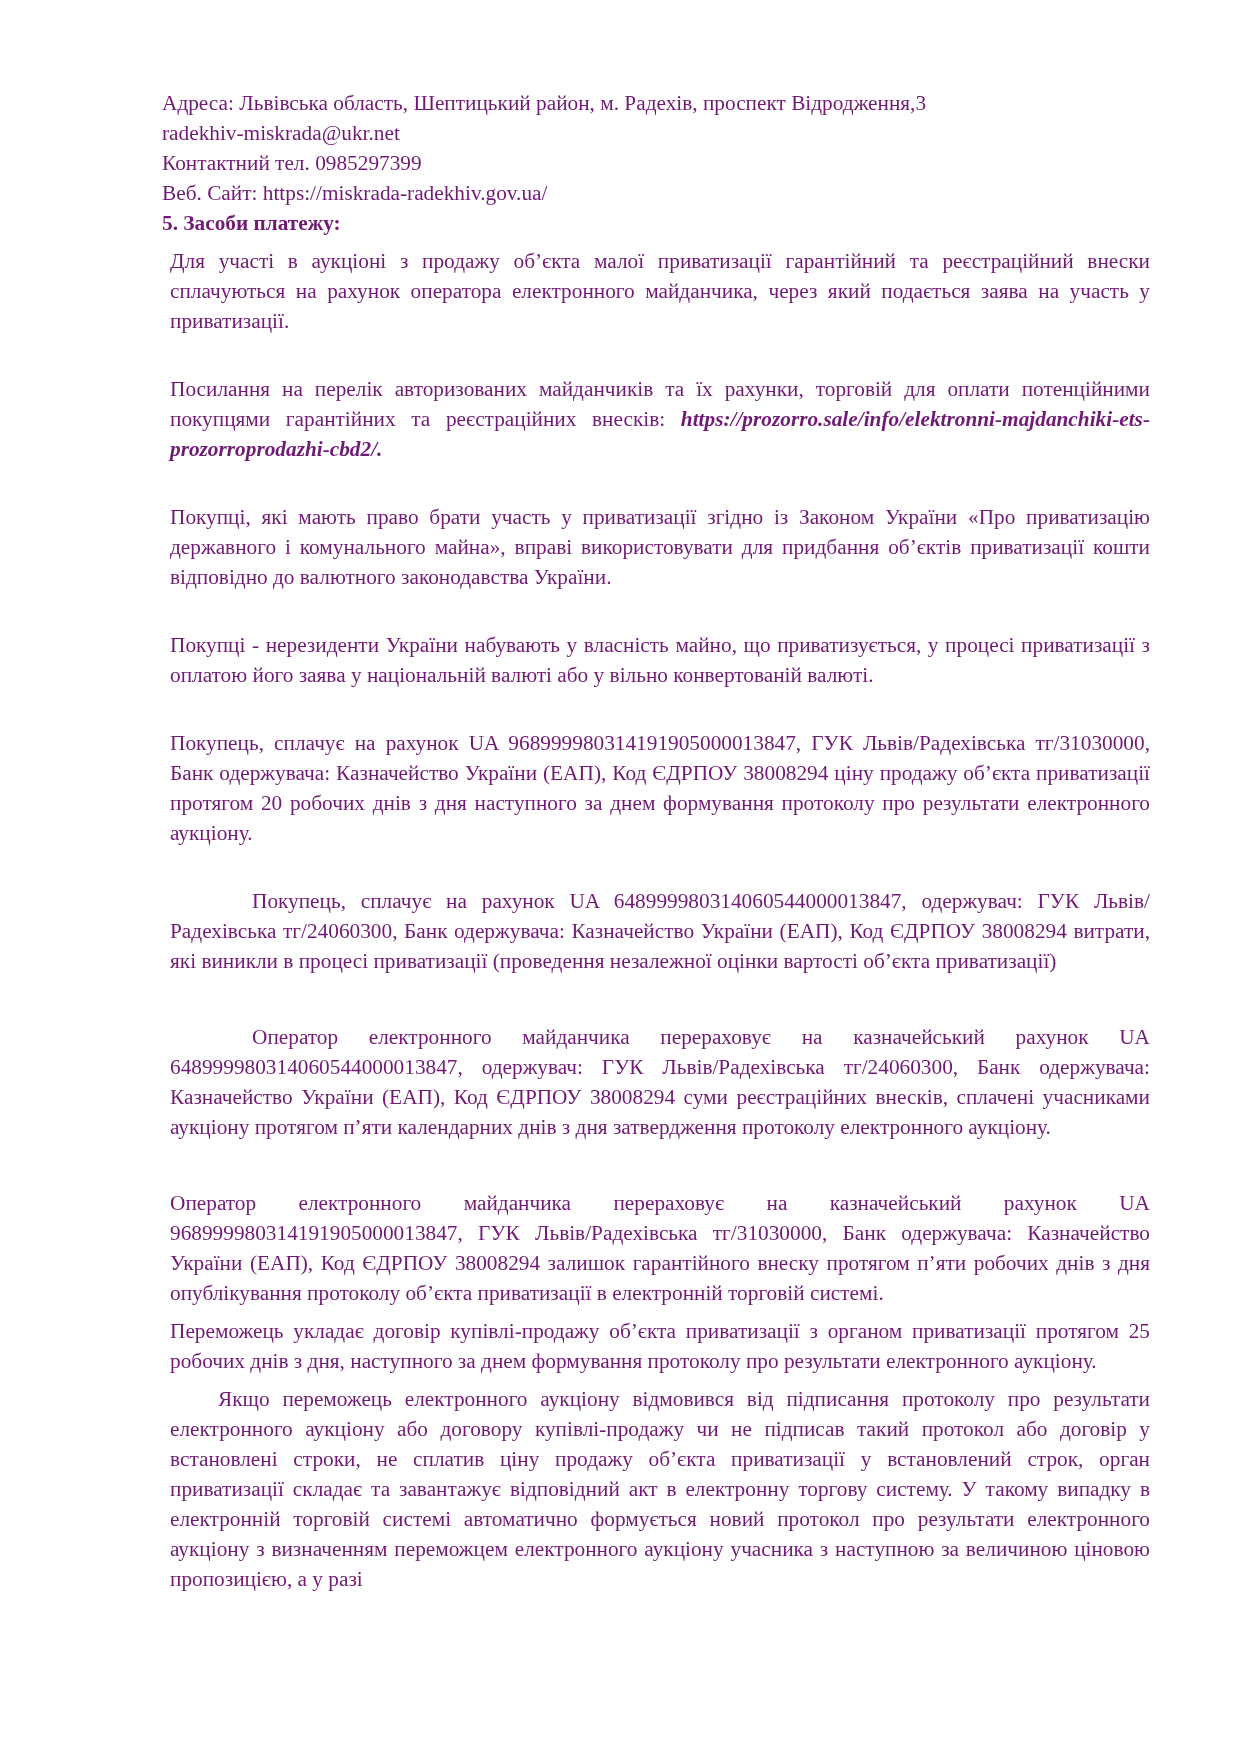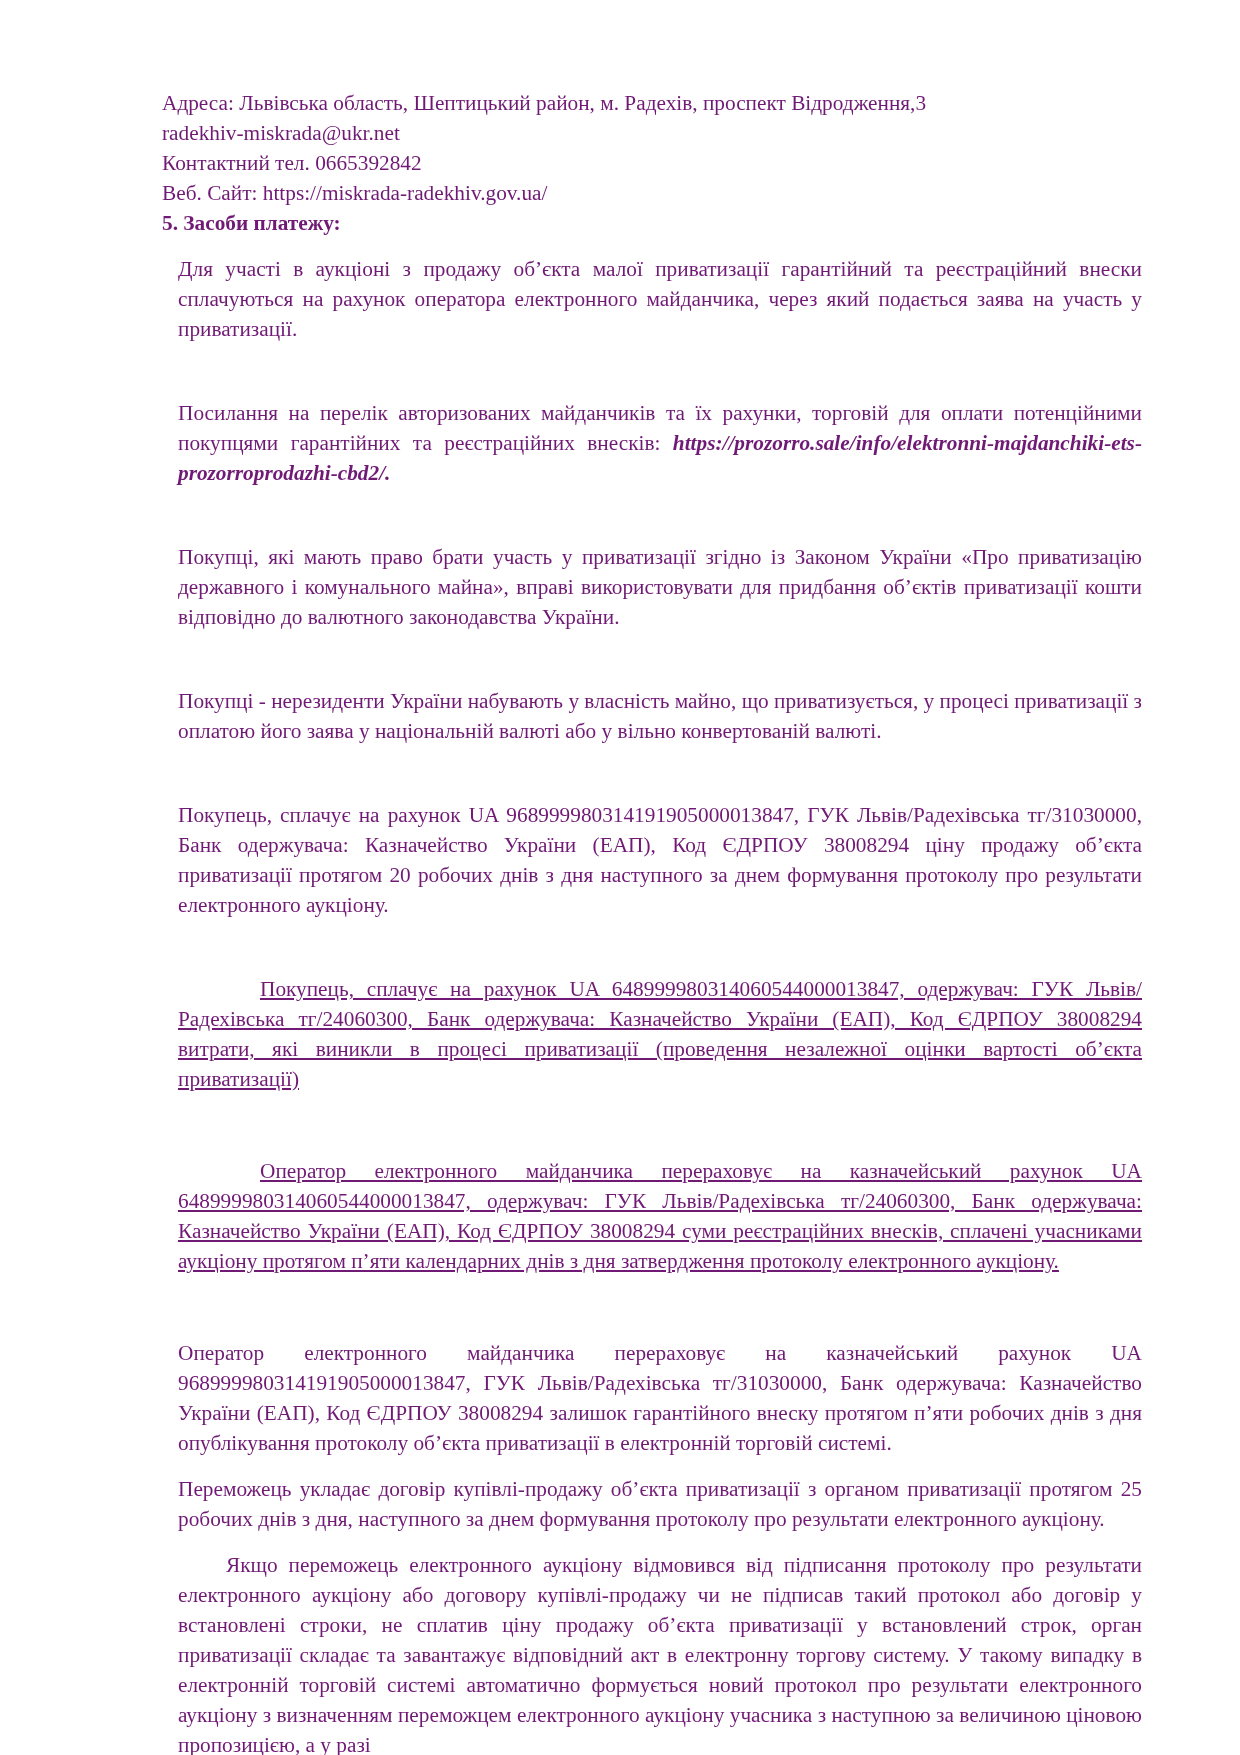--- a/index.html
+++ b/index.html
@@ -3,35 +3,35 @@
 <meta charset="utf-8">
 <style>
   html, body { margin: 0; padding: 0; background: #ffffff; }
   body { width: 1240px; height: 1755px; position: relative; overflow: hidden; }
   .page {
     position: absolute; left: 162px; top: 88px; width: 996px;
     font-family: "Liberation Serif", "DejaVu Serif", serif;
     font-size: 21.3px; line-height: 30px; color: #701a75;
   }
   .line { display: block; white-space: nowrap; }
-  .p { display: block; text-align: justify; margin: 16px; }
+  .p { display: block; text-align: justify; margin: 8px; }
   .gap { height: 22px; }
   .gap-lg { height: 30px; }
   .bold { font-weight: bold; }
   .link { font-weight: bold; font-style: italic; }
-  .indent2 { text-indent: 82px; text-decoration: underline; }
+  .indent2 { text-indent: 82px; }
   .indent3 { text-indent: 48px; }
 </style>
 </head>
 <body>
 
 <div class="page">
   <span class="line">Адреса: Львівська область, Шептицький район, м. Радехів, проспект Відродження,3</span>
   <span class="line">radekhiv-miskrada@ukr.net</span>
-  <span class="line">Контактний тел. 0665392842</span>
+  <span class="line">Контактний тел. 0985297399</span>
   <span class="line">Веб. Сайт: https://miskrada-radekhiv.gov.ua/</span>
 
   <span class="line bold">5.  Засоби платежу:</span>
   <p class="p">Для участі в аукціоні з продажу об’єкта малої приватизації гарантійний та реєстраційний внески сплачуються на рахунок оператора електронного майданчика, через який подається заява на участь у приватизації.</p>
   <div class="gap"></div>
   <p class="p"><span>Посилання на перелік авторизованих майданчиків та їх рахунки, торговій для оплати потенційними покупцями гарантійних та реєстраційних внесків:</span> <span class="link">https://prozorro.sale/info/elektronni-majdanchiki-ets-prozorroprodazhi-cbd2/.</span></p>
   <div class="gap"></div>
   <p class="p">Покупці, які мають право брати участь у приватизації згідно із Законом України «Про приватизацію державного і комунального майна», вправі використовувати для придбання об’єктів приватизації кошти відповідно до валютного законодавства України.</p>
   <div class="gap"></div>
   <p class="p">Покупці - нерезиденти України набувають у власність майно, що приватизується, у процесі приватизації з оплатою його заява у національній валюті або у вільно конвертованій валюті.</p>

